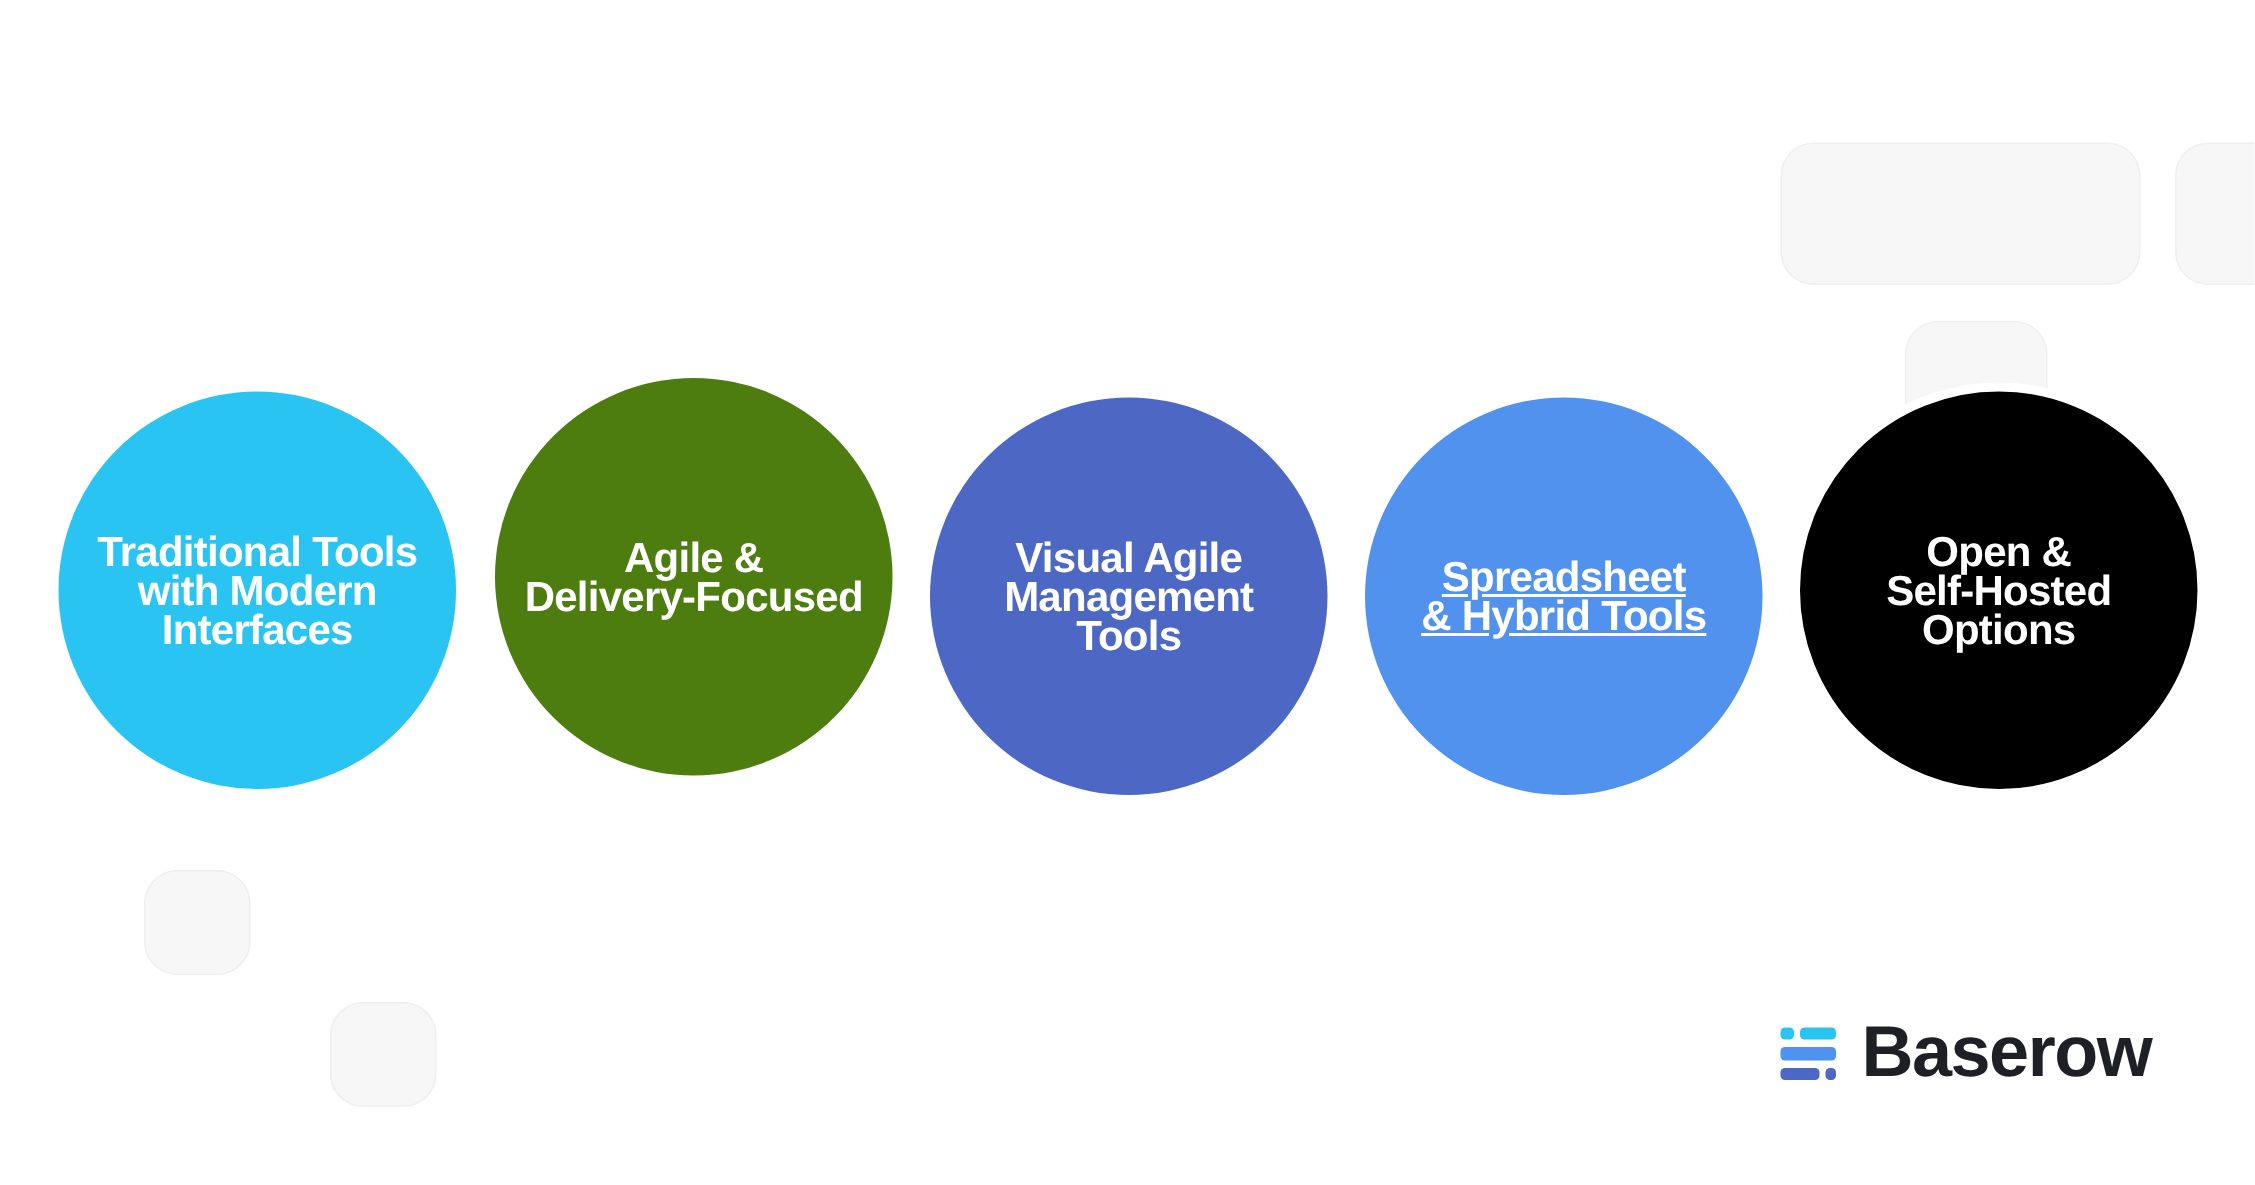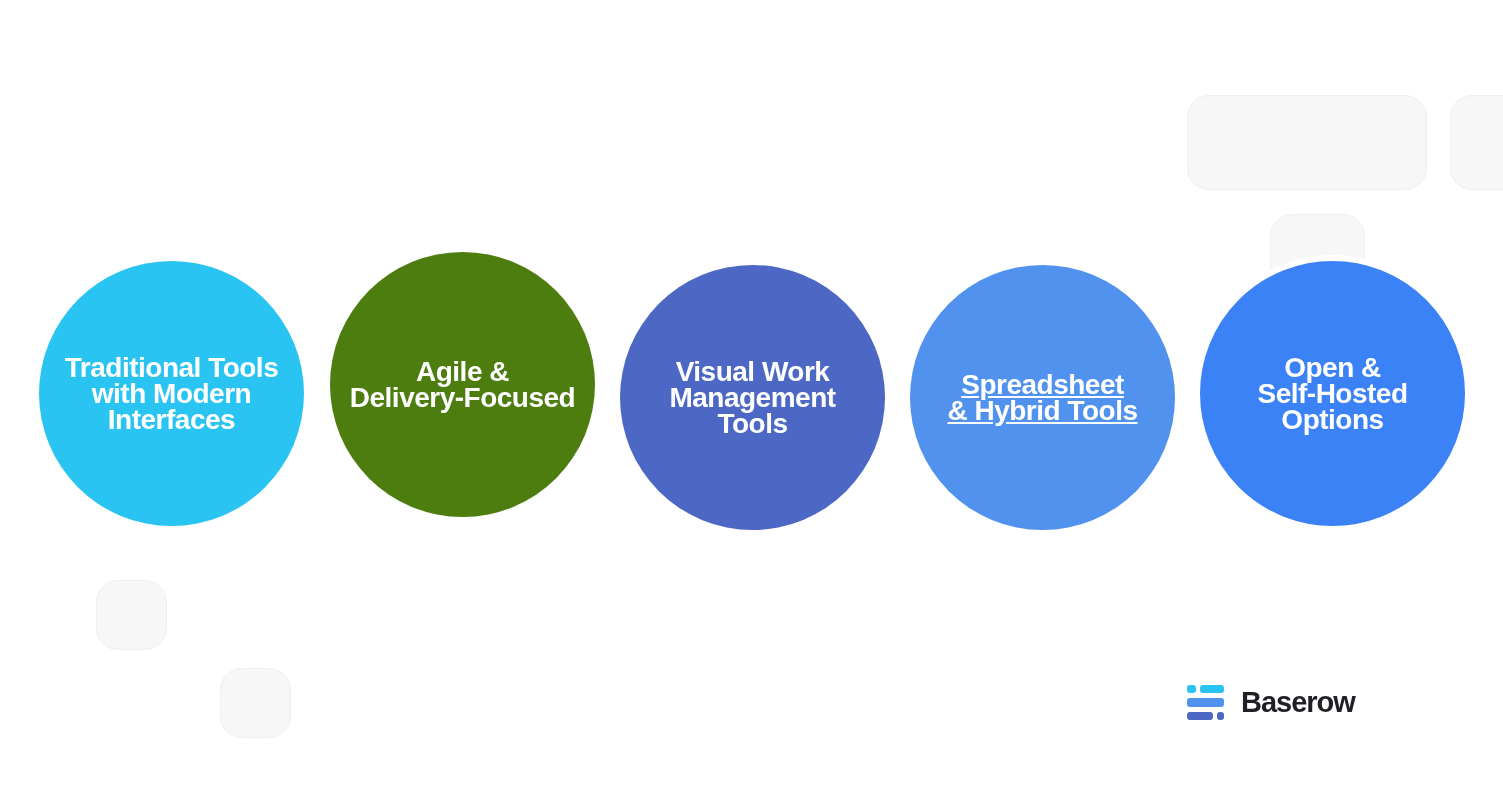--- a/index.html
+++ b/index.html
@@ -22,21 +22,21 @@
       font-weight: bold; font-size: 28px; line-height: 26px;
       letter-spacing: -0.5px; white-space: pre-line;
     }
     .logo {
       position: absolute; left: 1187px; top: 684px;
       display: flex; align-items: center;
     }
     .logo-icon { position: relative; width: 38px; height: 35px; }
     .logo-icon span { position: absolute; border-radius: 3px; }
     .logo-text {
-      margin-left: 16px; font-size: 29px; font-weight: bold;
+      margin-left: 16px; font-size: 48px; font-weight: bold;
       color: #1f2025; letter-spacing: -1px; line-height: 36px;
     }
   </style>
 </head>
 <body>
 
 <div class="deco" style="left:1187px;top:95px;width:240px;height:95px;"></div>
 <div class="deco" style="left:1450px;top:95px;width:80px;height:95px;"></div>
 <div class="deco" style="left:1270px;top:214px;width:95px;height:80px;"></div>
 <div class="deco" style="left:96px;top:580px;width:71px;height:70px;"></div>
@@ -47,31 +47,31 @@
 with Modern
 Interfaces</span>
 </div>
 
 <div class="circle" style="left:330px;top:252px;width:265px;height:265px;background:#4d7c0f;">
   <span class="label">Agile &amp;
 Delivery-Focused</span>
 </div>
 
 <div class="circle" style="left:620px;top:265px;width:265px;height:265px;background:#4c68c4;">
-  <span class="label">Visual Work
+  <span class="label">Visual Agile
 Management
 Tools</span>
 </div>
 
 <div class="circle" style="left:910px;top:265px;width:265px;height:265px;background:#5192ee;text-decoration:underline;">
   <span class="label">Spreadsheet
 &amp; Hybrid Tools</span>
 </div>
 
-<div class="circle" style="left:1194px;top:255px;width:277px;height:277px;background:#3b82f6;border:6px solid #ffffff;">
+<div class="circle" style="left:1194px;top:255px;width:277px;height:277px;background:#000000;border:6px solid #ffffff;">
   <span class="label">Open &amp;
 Self-Hosted
 Options</span>
 </div>
 
 <div class="logo">
   <div class="logo-icon">
     <span style="left:0;top:0;width:9px;height:8px;background:#2ac4f2;"></span>
     <span style="left:13px;top:0;width:24px;height:8px;background:#2ac4f2;"></span>
     <span style="left:0;top:13px;width:37px;height:9px;background:#5192ee;"></span>

